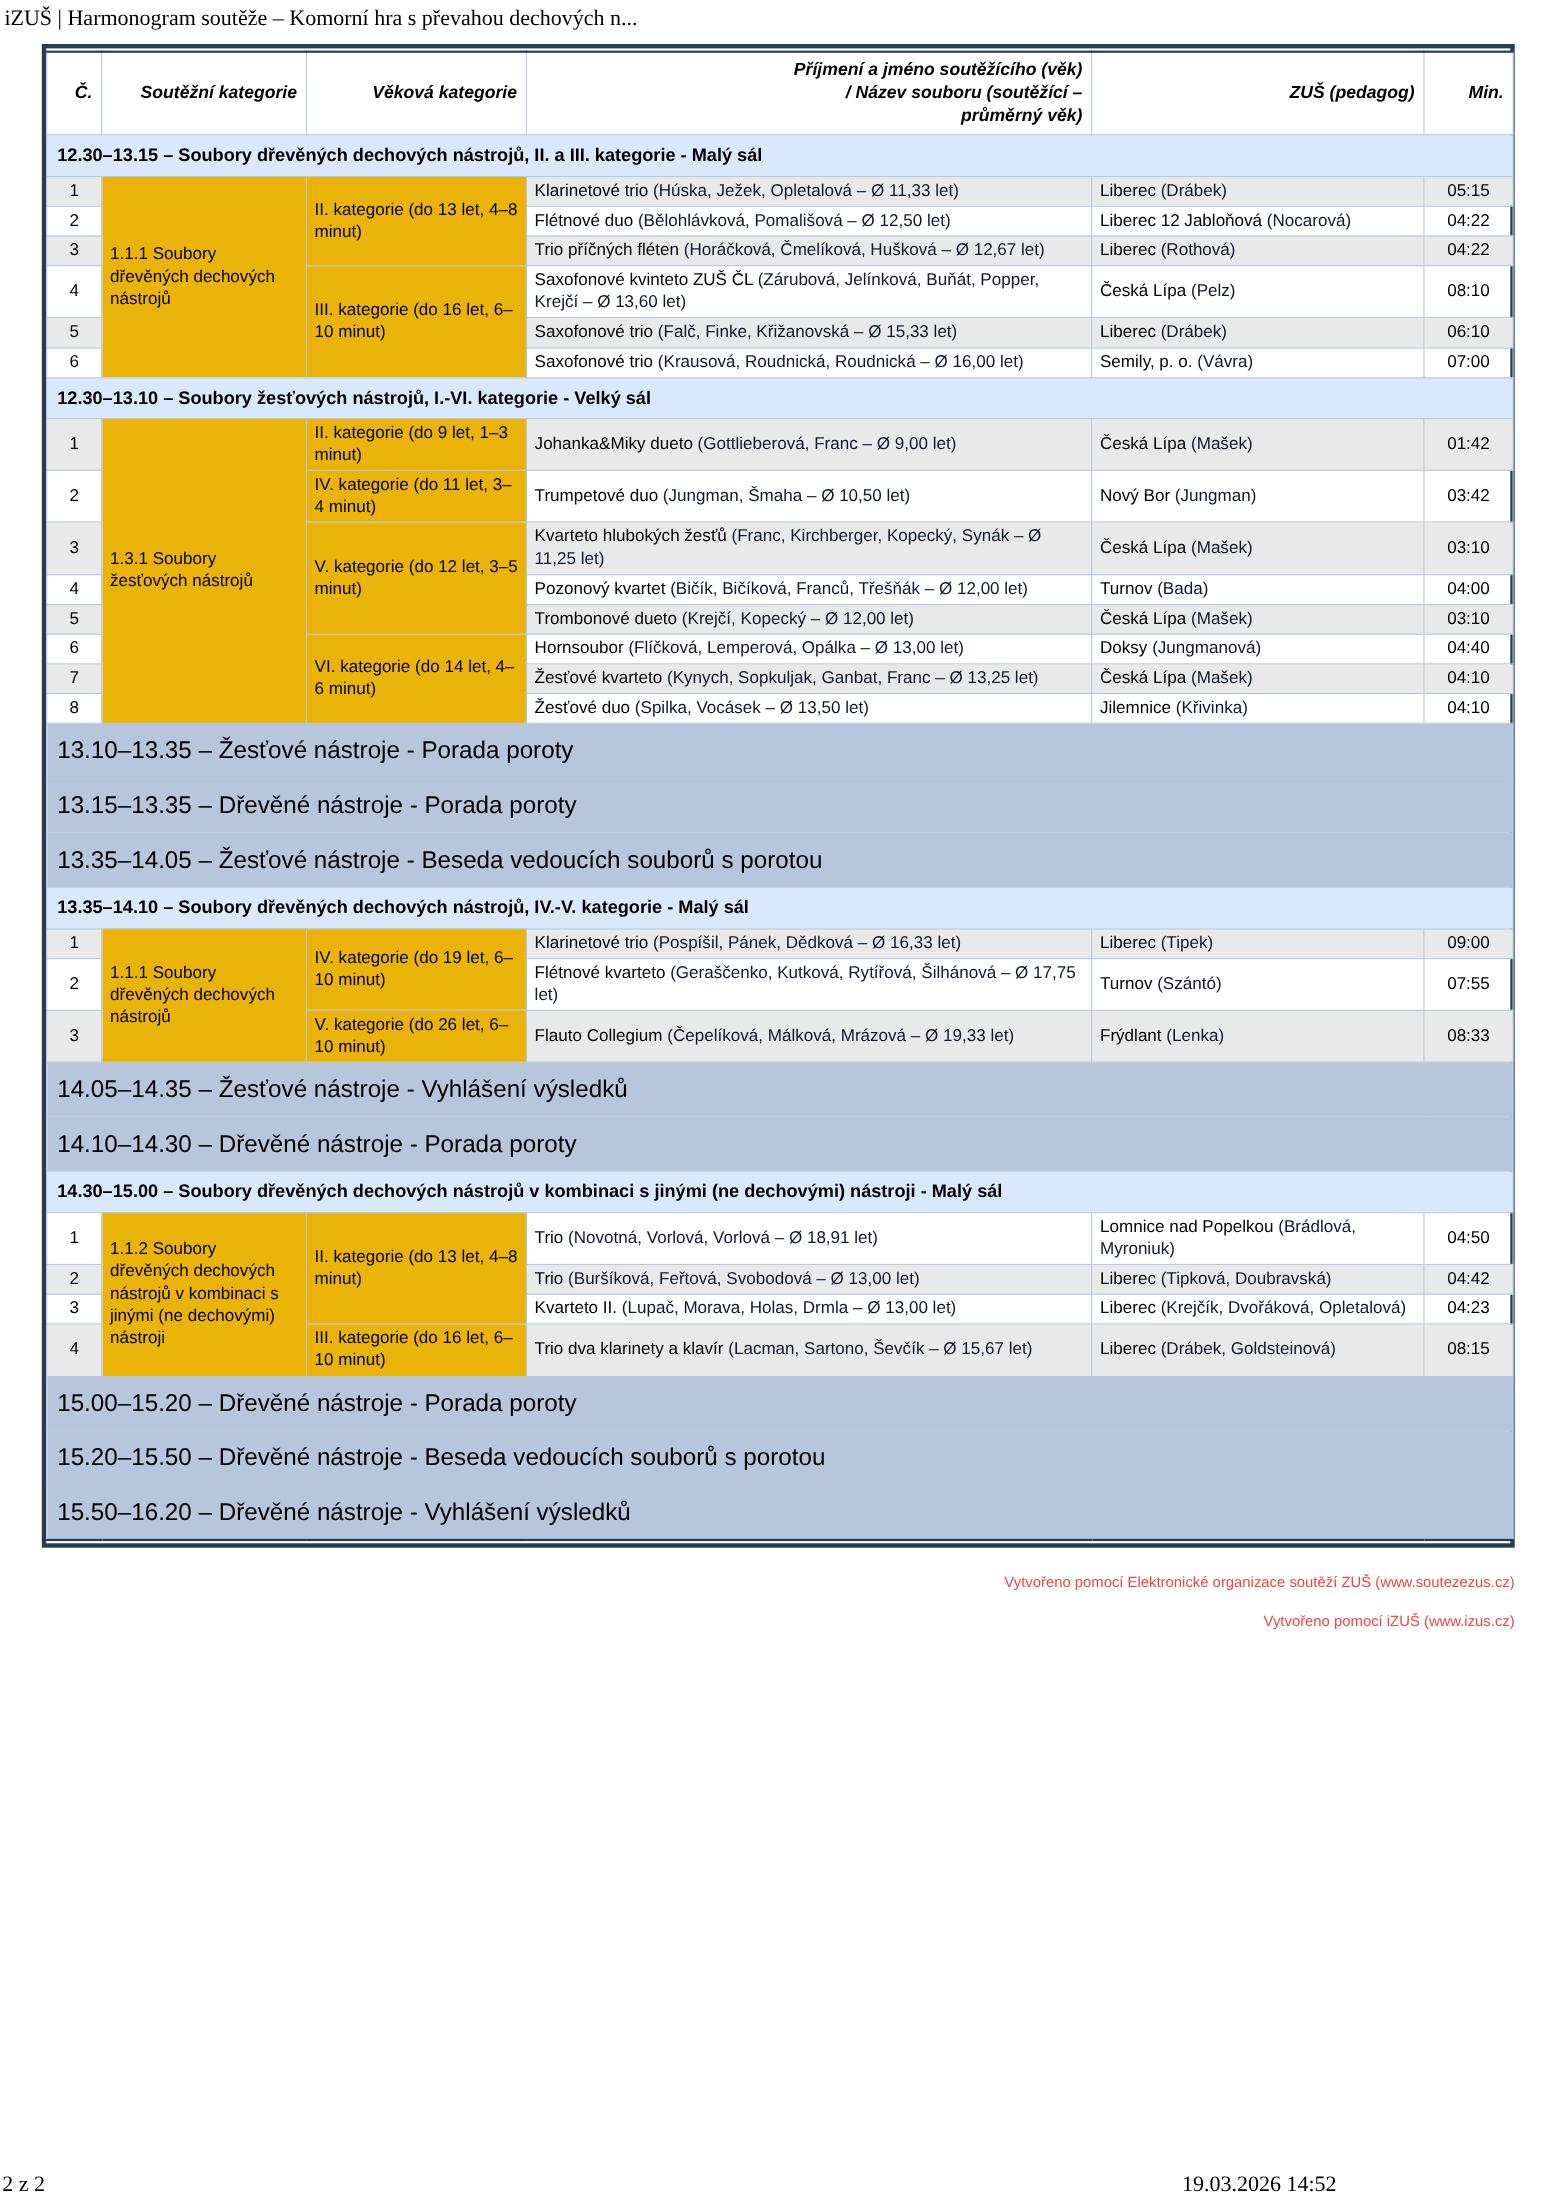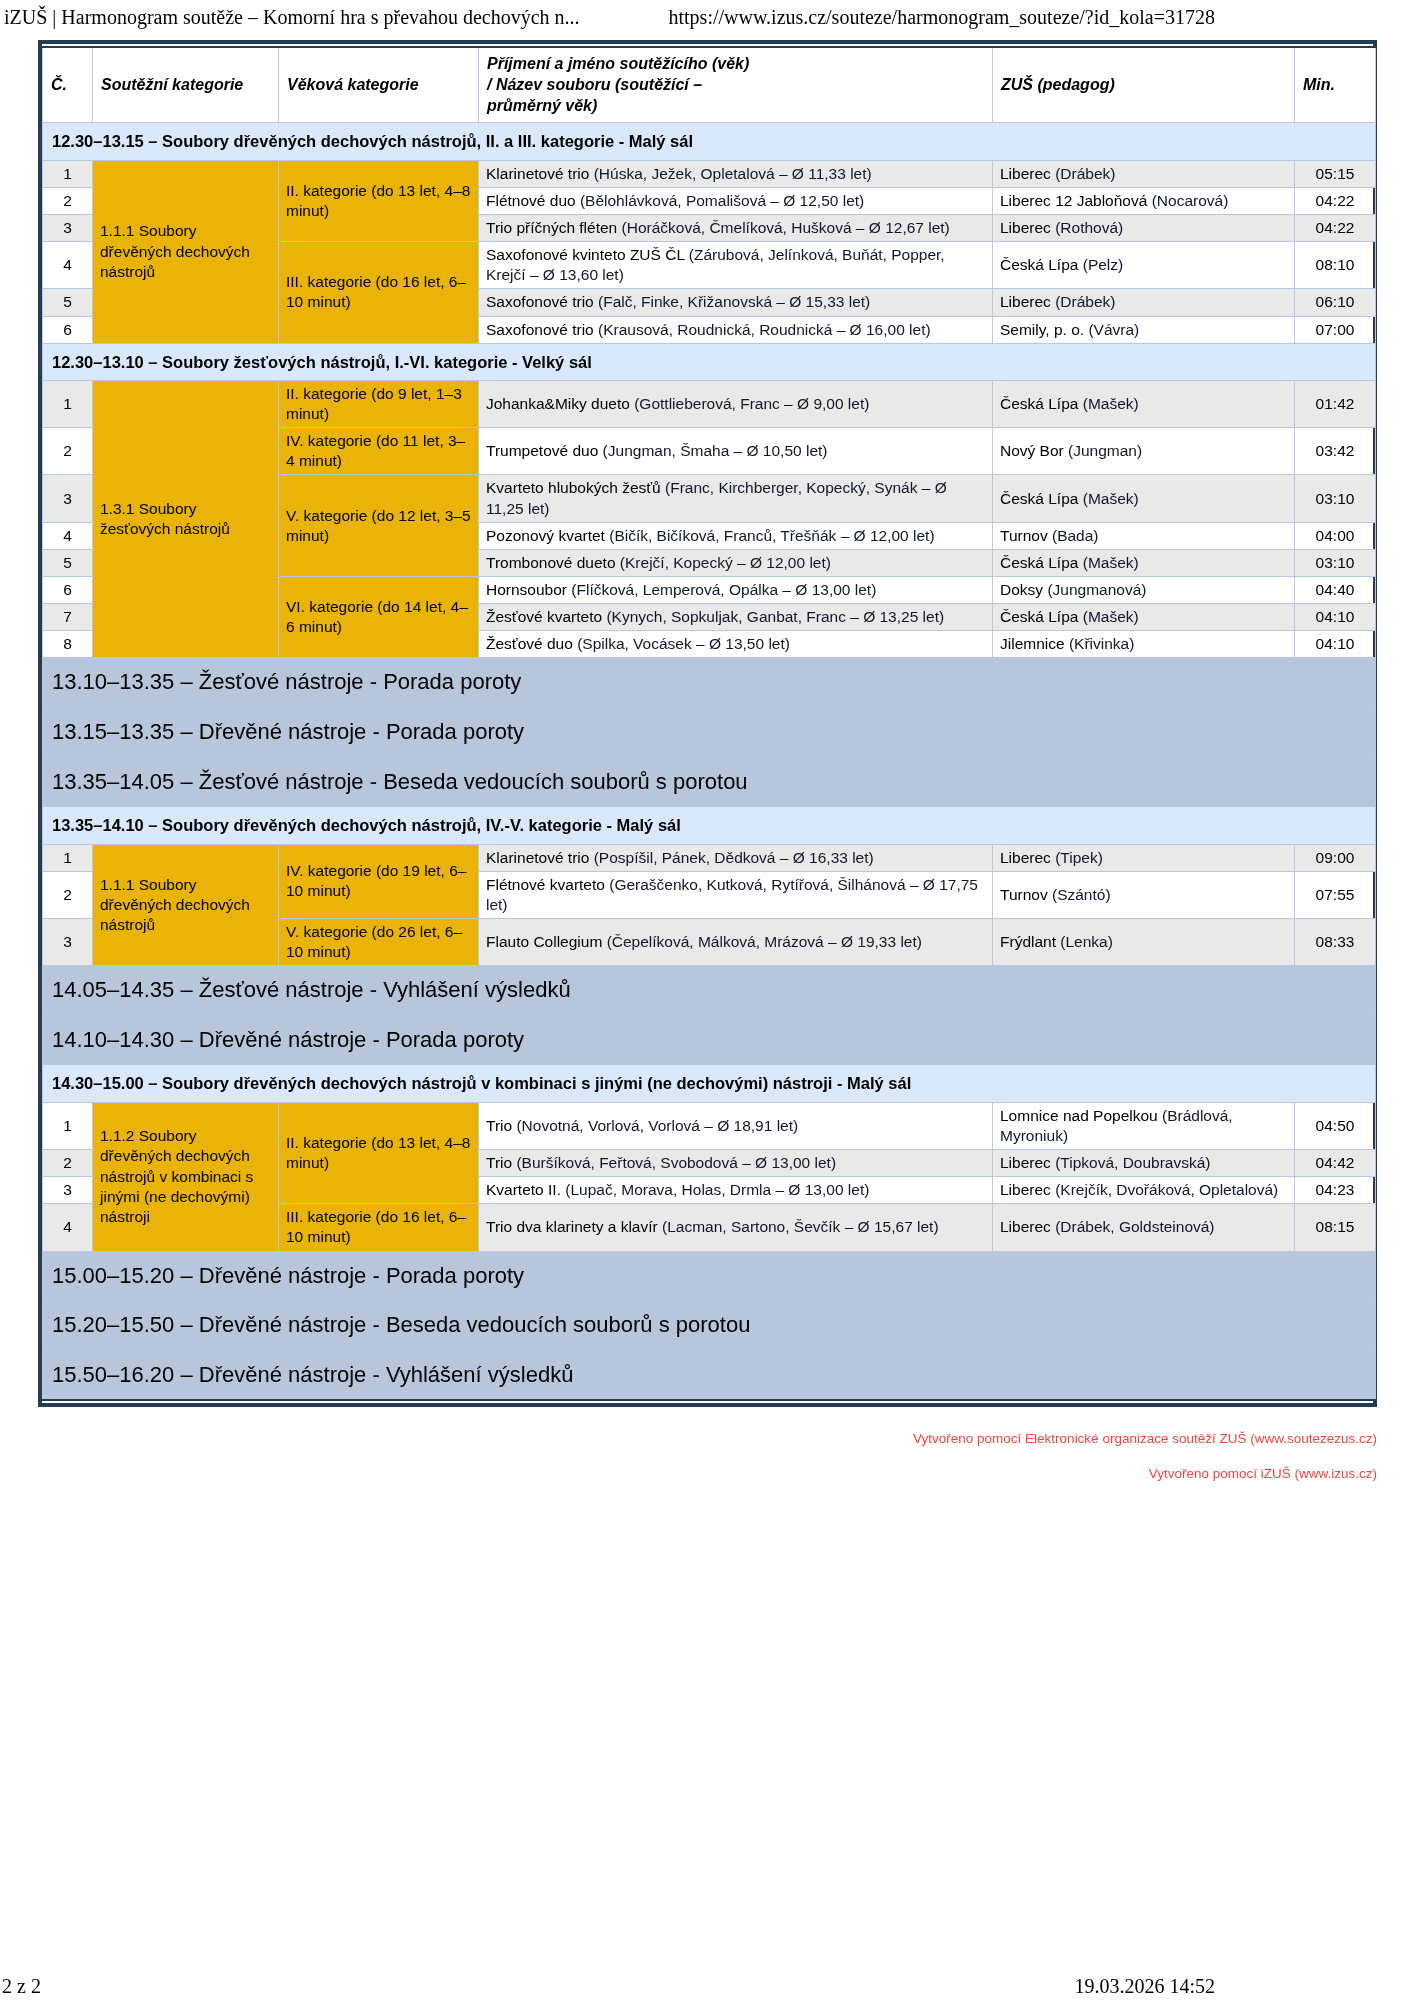--- a/index.html
+++ b/index.html
@@ -8,41 +8,40 @@
   
   .print-header{position:absolute;top:6px;left:4px;right:2px;display:flex;
         justify-content:space-between;font-family:"Liberation Serif",serif;font-size:20px;}
   .print-footer{position:absolute;bottom:2px;left:2px;right:2px;display:flex;
         justify-content:space-between;font-family:"Liberation Serif",serif;font-size:20px;text-align:center;}
   
   .table-wrap{margin-left:38px;width:1339px;border:4px solid #253c55;background:#fff;box-sizing:border-box;}
   table{width:100%;border-collapse:collapse;table-layout:fixed;margin:2px 0;
         border-top:2px solid #253c55;border-bottom:2px solid #253c55;font-size:15.5px;}
   th,td{border:1px solid #b9c8dc;vertical-align:middle;box-sizing:border-box;}
-  th{font-weight:bold;font-style:italic;text-align:left;padding:6px 8px;font-size:16px;line-height:1.3;background:#fff;}
+  th{font-weight:bold;font-style:italic;text-align:right;padding:6px 8px;font-size:16px;line-height:1.3;background:#fff;}
   th.pre{white-space:pre-line;}
   td{padding:3px 7px;line-height:1.3;}
   td.num-cell{text-align:center;padding:3px 2px;}
   td.min-cell{text-align:center;padding:3px 3px;}
   td.cat-cell,td.age-cell{background:#eab308;}
   td.shade{background:#e9e9e9;}
   td.section-cell{background:#d9e8fb;font-weight:bold;font-size:16.5px;padding:7px 9px;line-height:1.35;margin-left:37px;}
   td.break-cell{background:#b7c6da;font-weight:normal;font-size:22px;padding:10px 9px;}
   .mut{color:#0f172a;}
   
   .credits{margin-left:38px;width:1339px;text-align:right;font-size:13.5px;margin-top:14px;line-height:2.6;color:#ef4444;}
 </style>
 </head>
 <body>
 
 <div class="page">
 
   <div class="print-header">
     <span>iZUŠ | Harmonogram soutěže – Komorní hra s převahou dechových n...</span>
-    <span>https://www.izus.cz/souteze/harmonogram_souteze/?id_kola=31728</span>
   </div>
 
   <div class="table-wrap">
     <table>
       <colgroup>
         <col style="width:50px">
           <col style="width:186px">
           <col style="width:200px">
         <col style="width:514px">
           <col style="width:302px">

